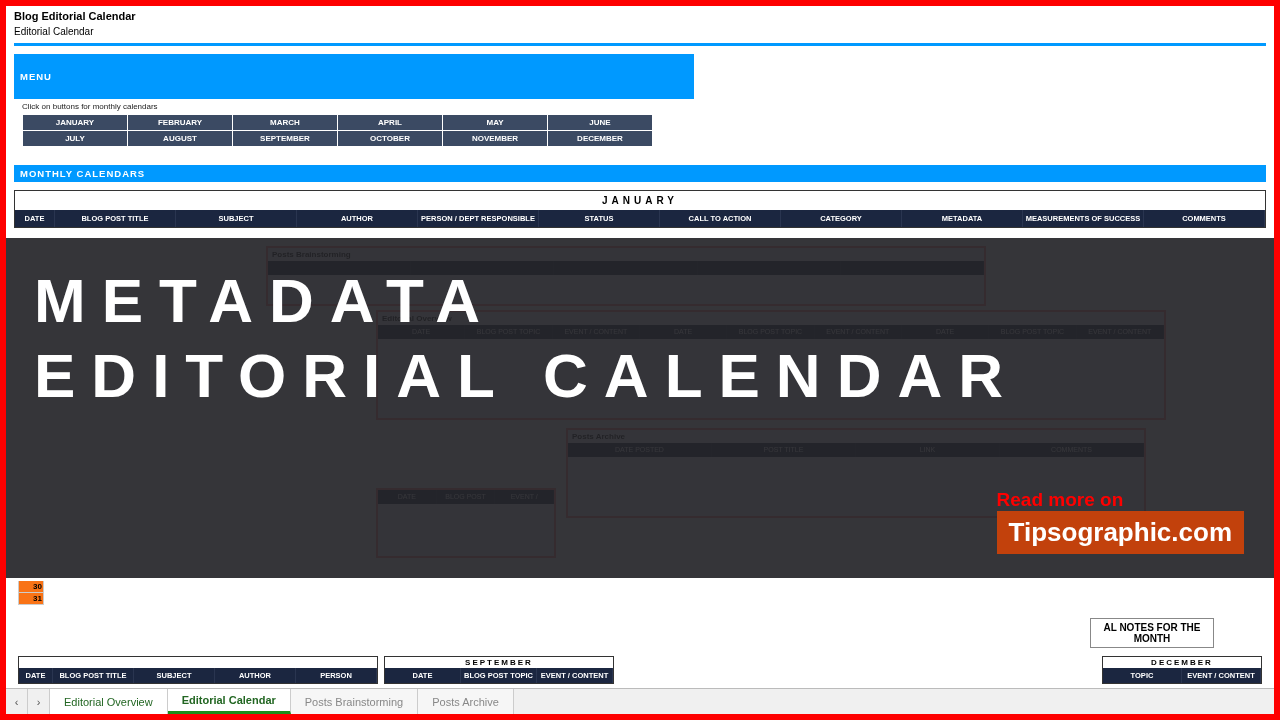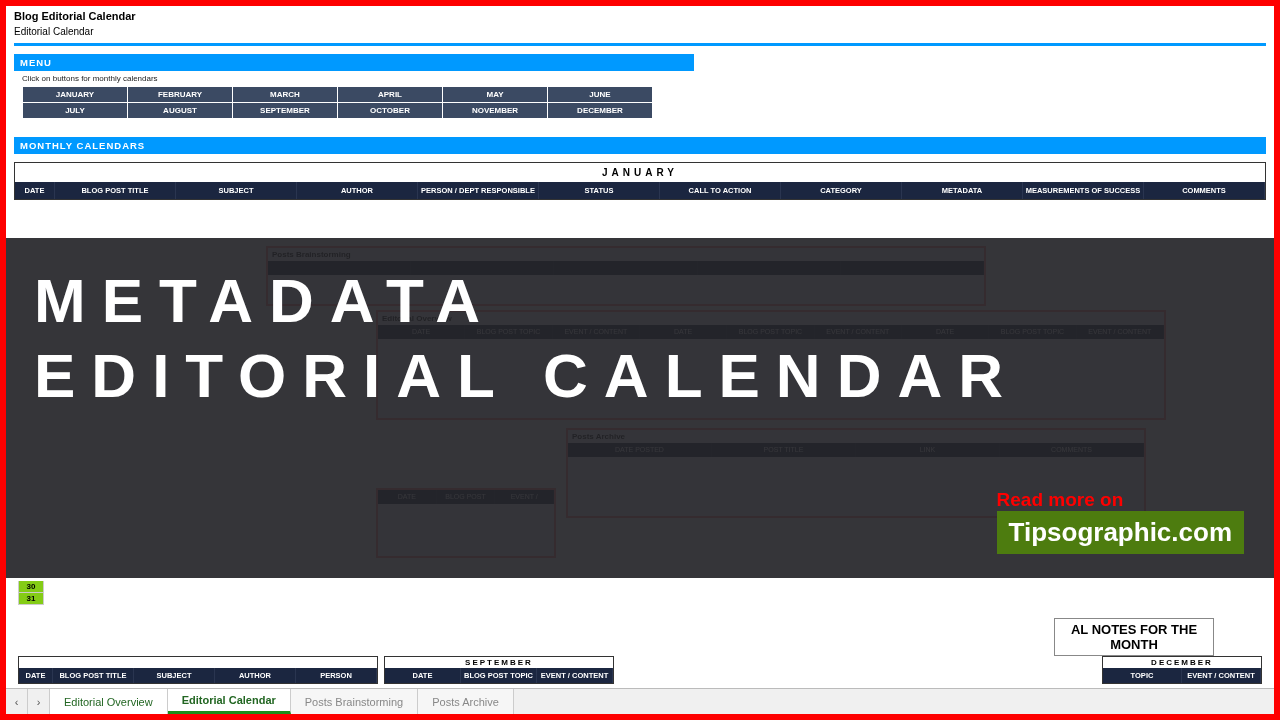--- a/index.html
+++ b/index.html
@@ -2,54 +2,54 @@
 <html><head>
 <meta charset="utf-8">
 <style>
 *{margin:0;padding:0;box-sizing:border-box;font-family:Arial,Helvetica,sans-serif}
 html,body{width:1280px;height:720px;overflow:hidden}
 .frame{width:1280px;height:720px;border:6px solid #fe0000;background:#fff;position:relative}
 .doc{background:#fff;padding:4px 8px}
 .doc-title{font-size:11px;font-weight:bold;color:#000;margin-bottom:4px}
 .sub-title{font-size:10px;color:#000;margin-bottom:6px}
 .rule{height:3px;background:#0099ff;margin-bottom:8px}
-.menu-bar{background:#0099ff;color:#fff;font-size:9.5px;font-weight:bold;padding:3px 6px;width:680px;letter-spacing:1px}
+.menu-bar{background:#0099ff;color:#fff;font-size:9.5px;font-weight:bold;padding:17px 6px;width:680px;letter-spacing:1px}
 .menu-tip{font-size:8px;color:#222;padding:3px 8px}
 .month-table{border-collapse:collapse;margin-left:8px}
 .month-table td{background:#3b4a63;color:#fff;font-size:8px;font-weight:bold;text-align:center;border:1px solid #fff;padding:3px 0;width:105px}
 .cal-bar{background:#0099ff;color:#fff;font-size:9.5px;font-weight:bold;padding:3px 6px;margin-top:18px;letter-spacing:1px}
 .jan-wrap{border:1px solid #333;margin-top:8px}
 .jan-title{background:#fff;text-align:center;font-size:10px;font-weight:bold;letter-spacing:4px;padding:4px}
 .col-head{display:flex;background:#1b2640}
 .col-head div{flex:1;color:#fff;font-size:7.5px;font-weight:bold;text-align:center;padding:4px 2px;border-right:1px solid #2a3550;white-space:nowrap;overflow:hidden}
 .overlay{position:absolute;top:232px;left:0;right:0;height:340px;background:rgba(20,20,25,0.86);padding:22px 28px;color:#fff}
 .ov-kicker{font-size:20px;font-weight:600;letter-spacing:12px}
 .ov-h1{font-size:62px;font-weight:700;letter-spacing:16px;line-height:1.12;margin-top:6px}
 .ov-sub{font-size:19px;font-weight:400;margin-top:6px}
 .cta{position:absolute;right:30px;bottom:24px;text-align:left}
 .cta-top{color:#fe0000;font-weight:700;font-size:19px}
-.cta-box{background:#4d7c0f;color:#fff;font-size:26px;font-weight:700;padding:6px 12px;display:inline-block}
+.cta-box{background:#c2410c;color:#fff;font-size:26px;font-weight:700;padding:6px 12px;display:inline-block}
 .bg-deep{position:absolute;top:232px;left:0;right:0;height:340px;opacity:.55}
 .ghost{position:absolute;border:2px solid #fe8080;background:#eef1f6}
 .ghost .gh-bar{background:#1b2640;height:14px;display:flex}
 .ghost .gh-bar span{flex:1;border-right:1px solid #2a3550;color:#fff;font-size:7px;text-align:center;line-height:14px;overflow:hidden}
 .notes-bar{position:absolute;left:256px;top:612px;width:350px;border:1px solid #888;background:#fff;font-size:8px;font-weight:bold;text-align:center;padding:3px}
-.notes-bar2{position:absolute;right:60px;top:612px;width:160px;border:1px solid #888;background:#fff;font-size:13px;font-weight:bold;text-align:center;padding:3px;overflow:hidden}
+.notes-bar2{position:absolute;right:60px;top:612px;width:124px;border:1px solid #888;background:#fff;font-size:10px;font-weight:bold;text-align:center;padding:3px;overflow:hidden}
 .lower-row{position:absolute;left:12px;right:12px;top:650px;height:28px;display:flex;gap:6px}
 .lr-seg{border:1px solid #333}
 .lr-head{display:flex;background:#1b2640;height:15px}
 .lr-head span{flex:1;color:#fff;font-size:7.5px;font-weight:bold;text-align:center;line-height:15px;border-right:1px solid #2a3550;overflow:hidden}
 .lr-title{background:#fff;font-size:8px;font-weight:bold;text-align:center;letter-spacing:2px;padding:1px}
 .tabs{position:absolute;left:0;right:0;bottom:0;height:26px;background:#f0f0f0;border-top:1px solid #bbb;display:flex;align-items:stretch;font-size:11px}
 .tab-nav{width:22px;display:flex;align-items:center;justify-content:center;color:#555;border-right:1px solid #ccc;cursor:pointer}
 .tab{padding:0 14px;display:flex;align-items:center;border-right:1px solid #ccc;color:#226622;background:#fff;cursor:pointer}
 .tab.active{font-weight:bold;border-bottom:3px solid #1b8f1b}
 .tab.dim{color:#888;background:#f6f6f6}
 .day-col{position:absolute;left:12px;top:575px;width:26px;font-size:8px;font-weight:bold}
-.day-col div{border:1px solid #ccc;border-top:none;text-align:center;padding:1px;background:#84cc16}
+.day-col div{border:1px solid #ccc;border-top:none;text-align:right;padding:1px;background:#f97316}
 </style>
 </head>
 <body>
 
 <div class="frame">
 
   <div class="doc">
     <div class="doc-title">Blog Editorial Calendar</div>
     <div class="sub-title">Editorial Calendar</div>
     <div class="rule"></div>

